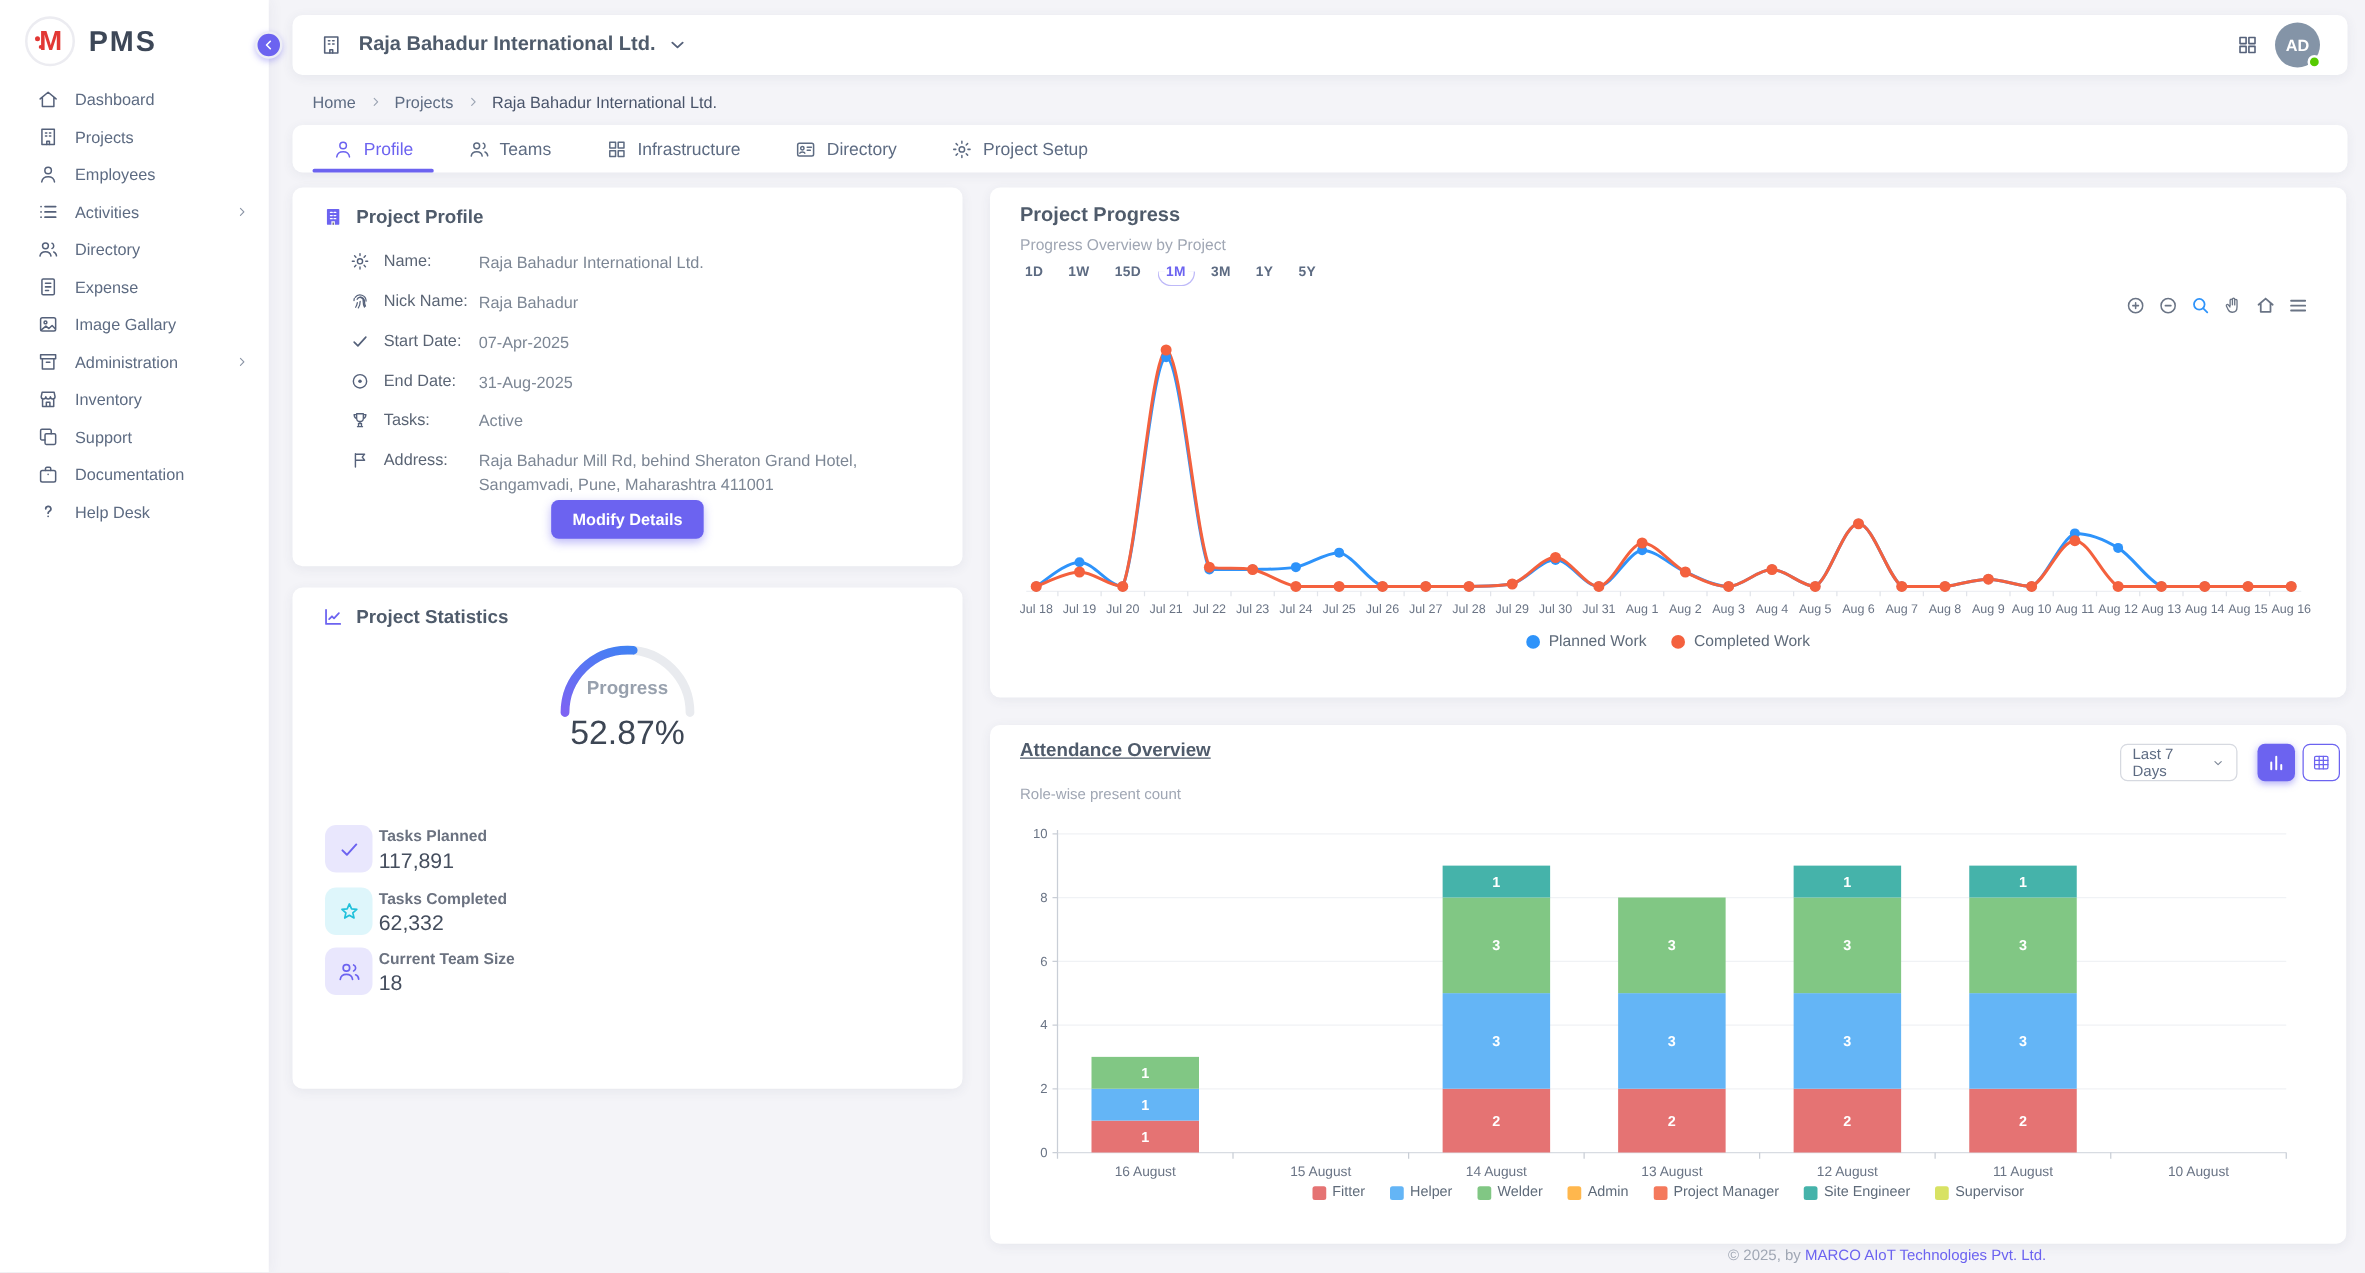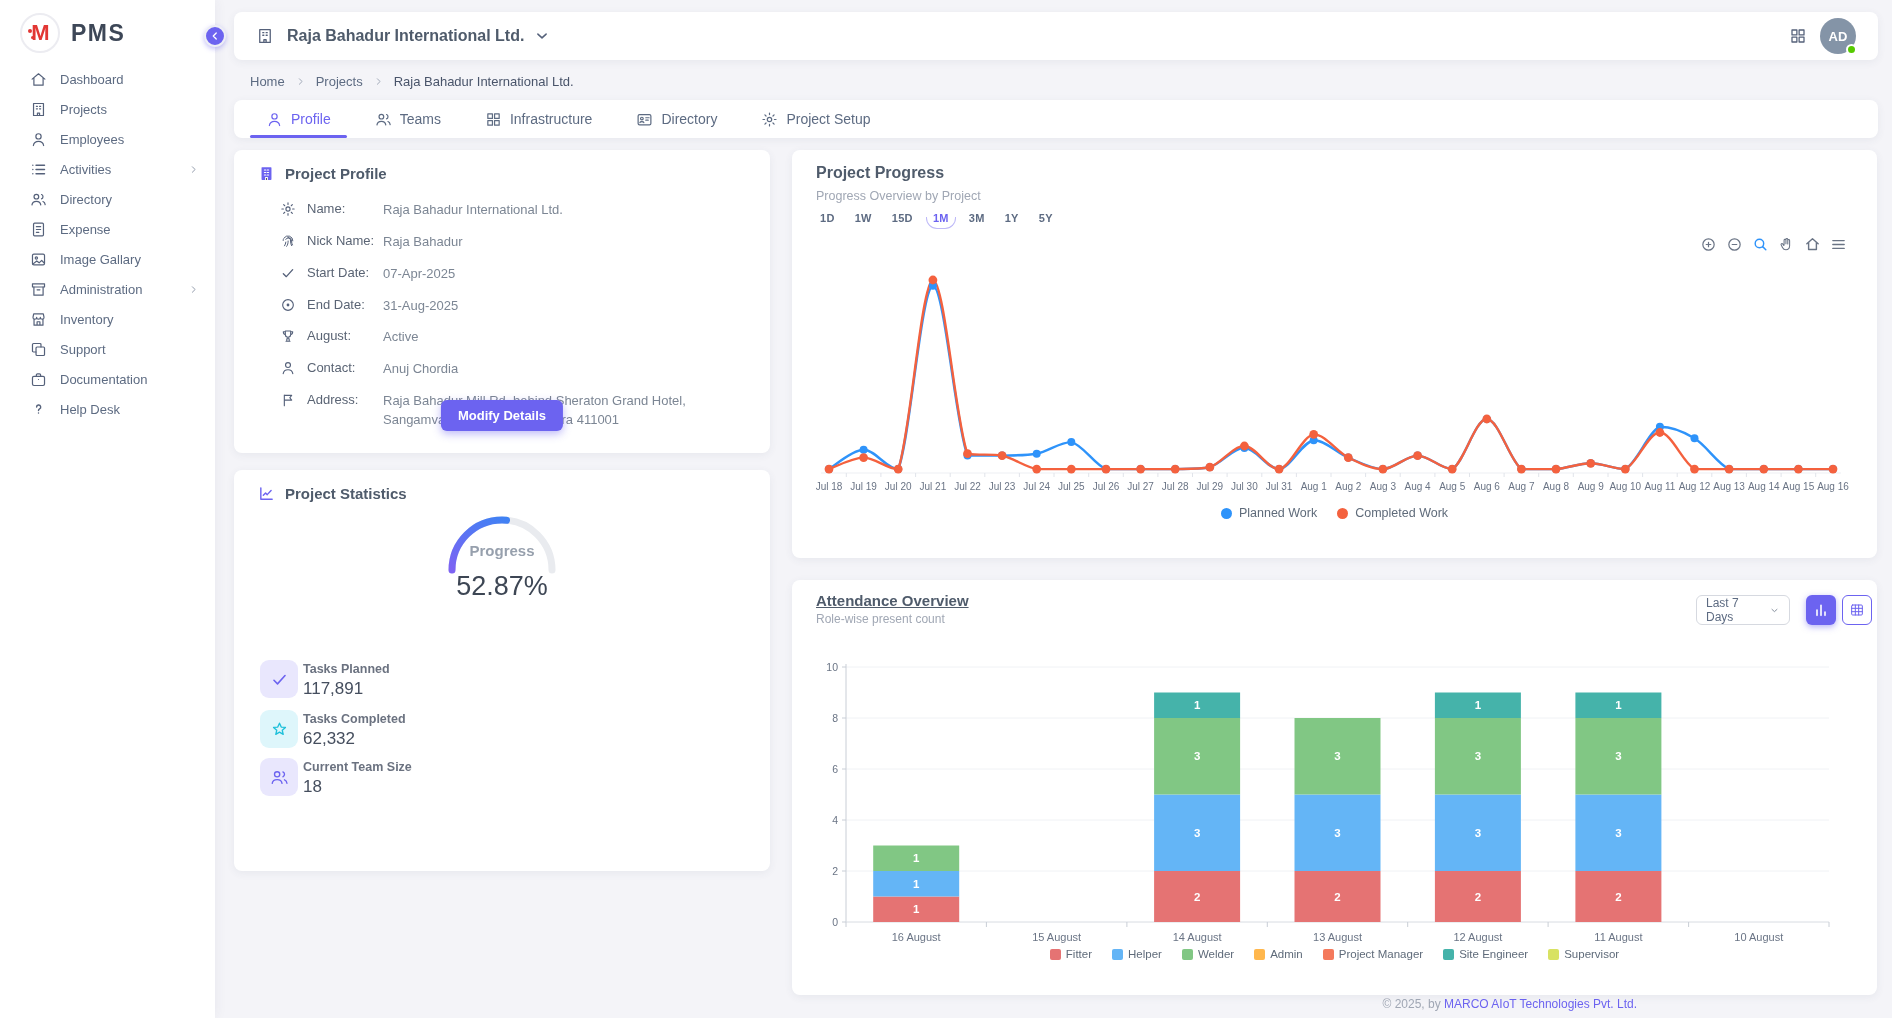--- a/index.html
+++ b/index.html
@@ -85,21 +85,21 @@
   .line-chart { position:absolute; left:24px; top:118px; width:1037px; height:238px; }
   .chart-legend { position:absolute; left:0; width:100%; display:flex; justify-content:center; gap:20px; }
   .legend-item { display:flex; align-items:center; gap:7px; font-size:12.5px; color:#5f6b7a; cursor:pointer; }
   .legend-dot { width:11px; height:11px; border-radius:50%; }
   .legend-sq { width:11px; height:11px; border-radius:2px; }
   .lc-legend { top:356px; }
 
   
   .attend-card { left:577px; top:580px; width:1085px; height:415px; }
   .at-title { position:absolute; left:24px; top:12px; font-size:15px; font-weight:700; color:#4f5b6b;text-decoration:underline; }
-  .at-sub { position:absolute; left:24px; top:32px; font-size:12px; color:#a0a7b4; }
+  .at-sub { position:absolute; left:24px; top:48px; font-size:12px; color:#a0a7b4; }
   .period-select { position:absolute; left:904px; top:15px; width:94px; height:30px; border:1px solid #d6d9e0; border-radius:6px; background:#fff; display:flex; align-items:center; justify-content:space-between; padding:12px 9px; font-size:12px; color:#5d6b82; cursor:pointer; }
   .period-select .chev { width:11px; height:11px; color:#7c8696; }
   .view-btn { position:absolute; top:15px; width:30px; height:30px; border-radius:6px; display:flex; align-items:center; justify-content:center; cursor:pointer; }
   .view-btn .ico { width:16px; height:16px; }
   .view-btn.filled { left:1014px; background:#6c63f0; color:#fff; box-shadow:0 2px 6px rgba(108,99,240,.5); }
   .view-btn.outline { left:1050px; background:#fff; color:#6c63f0; border:1px solid #6c63f0; }
   .bar-chart { position:absolute; left:24px; top:62px; width:1037px; height:312px; }
   .bc-legend { top:368px; font-size:11.5px; }
   .bc-legend .legend-item { font-size:11.5px; gap:5px; }
 
@@ -401,32 +401,22 @@
             </span>
      <span class="p-label">End Date:</span>
      <span class="p-value">31-Aug-2025</span>
    </div>
           <div class="p-row">
      <span class="ico">
               <svg viewBox="0 0 24 24" fill="none" stroke="currentColor" stroke-width="1.6" stroke-linecap="round" stroke-linejoin="round">
                 <path d="M8 4.5h8v5.3a4 4 0 0 1-8 0zM8 5.5H4.9c.2 2.7 1.4 4.2 3.1 4.4M16 5.5h3.1c-.2 2.7-1.4 4.2-3.1 4.4M12 13.8v2.4M9 20h6M10.2 16.2h3.6V20h-3.6z"></path>
               </svg>
             </span>
-     <span class="p-label">August:</span>
+     <span class="p-label">Tasks:</span>
      <span class="p-value">Active</span>
-   </div>
-          <div class="p-row">
-     <span class="ico">
-              <svg viewBox="0 0 24 24" fill="none" stroke="currentColor" stroke-width="1.7" stroke-linecap="round" stroke-linejoin="round">
-                <circle cx="12" cy="7.6" r="3.7"></circle>
-                <path d="M4.8 20.5c.6-3.9 3.5-5.8 7.2-5.8s6.6 1.9 7.2 5.8"></path>
-              </svg>
-            </span>
-     <span class="p-label">Contact:</span>
-     <span class="p-value">Anuj Chordia</span>
    </div>
           <div class="p-row">
      <span class="ico">
               <svg viewBox="0 0 24 24" fill="none" stroke="currentColor" stroke-width="1.7" stroke-linecap="round" stroke-linejoin="round">
                 <path d="M6.5 20.5v-16M6.5 5h11l-2.8 3.6 2.8 3.6h-11"></path>
               </svg>
             </span>
      <span class="p-label">Address:</span>
      <span class="p-value">Raja Bahadur Mill Rd, behind Sheraton Grand Hotel, Sangamvadi, Pune, Maharashtra 411001</span>
    </div>

